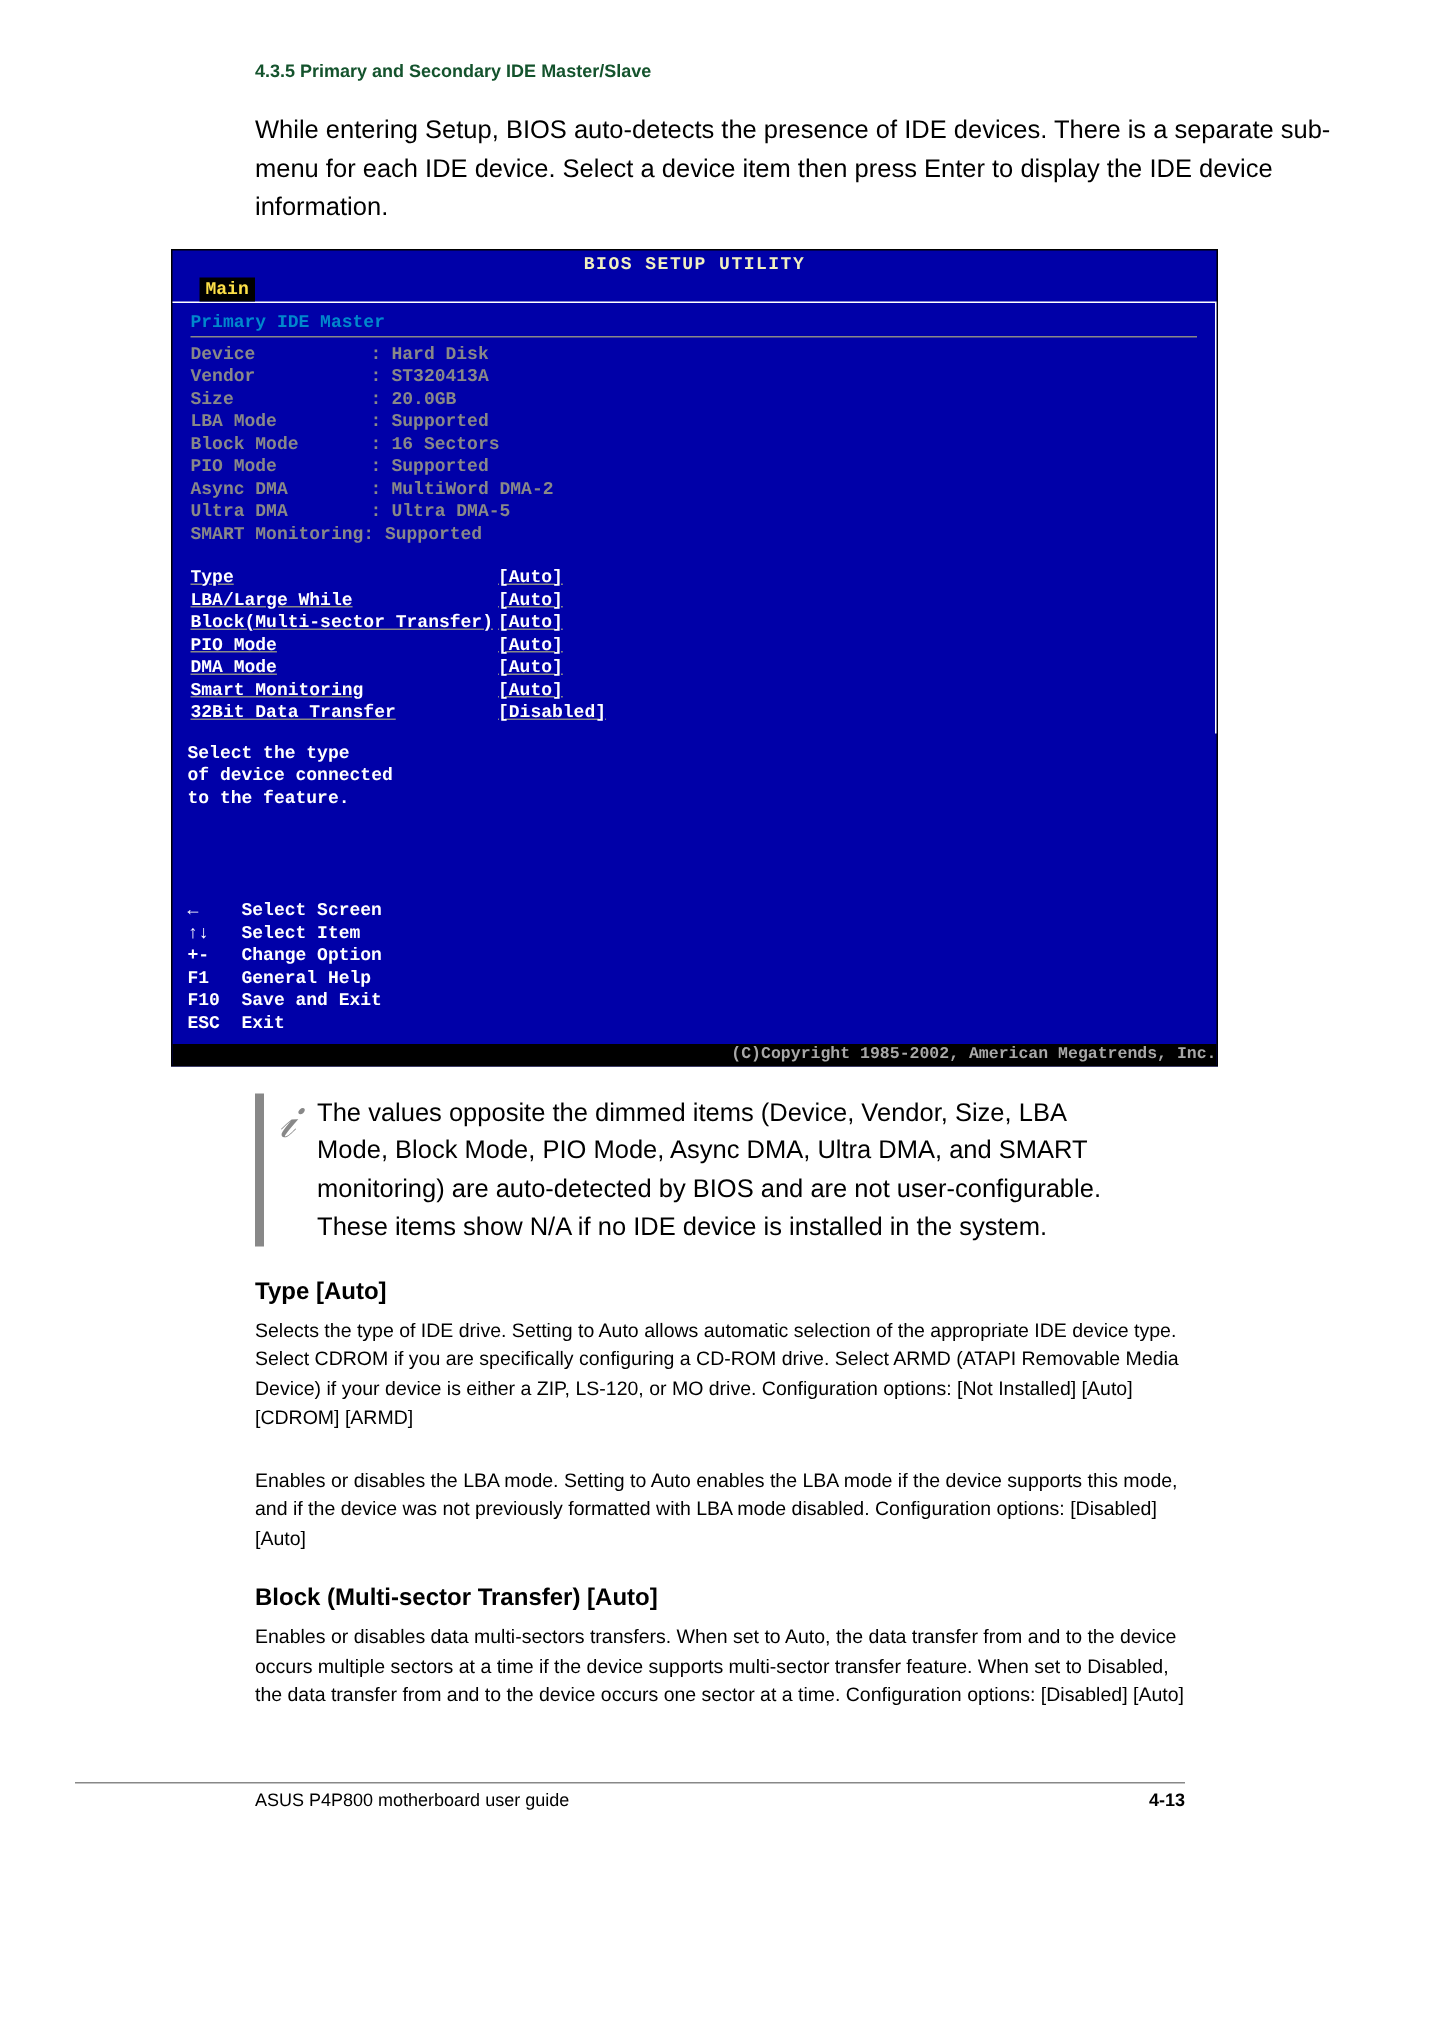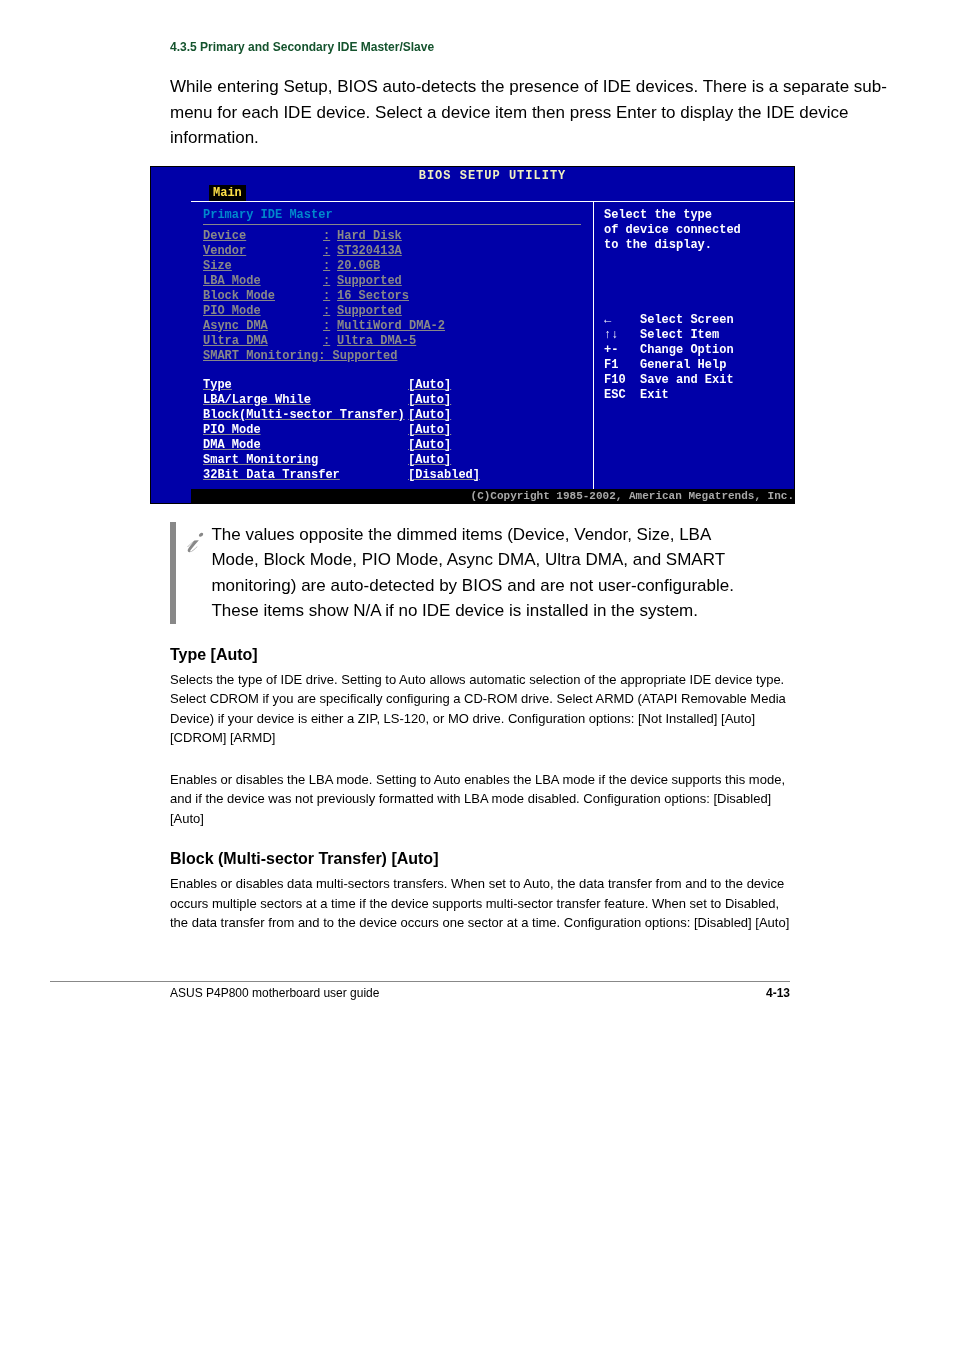--- a/index.html
+++ b/index.html
@@ -21,65 +21,64 @@
       padding-left: 120px;
     }
     .page-intro {
       font-size: 17px;
       color: #000;
       margin-bottom: 15px;
       padding-left: 120px;
       line-height: 1.5;
     }
     .bios-box {
-      margin-left: 100px;
-      width: 645px;
+      margin-left: 64px;
+      width: 698px;
       background: #0000A8;
       border: 1px solid #000;
       font-family: 'Courier New', monospace;
       font-size: 12px;
       font-weight: bold;
       color: #fff;
-      padding-left: 40px;
     }
     .bios-title {
       text-align: center;
       color: #F0F0C0;
       padding: 2px 0;
       letter-spacing: 1px;
     }
     .bios-tab {
       display: inline-block;
       background: #000;
       color: #fde047;
       padding: 1px 4px;
       margin-left: 18px;
     }
     .bios-body {
       display: flex;
       border-top: 1px solid #fff;
+      flex-direction: column;
     }
     .bios-left {
       flex: 1;
       padding: 6px 12px;
       border-right: 1px solid #fff;
       color: #888;
     }
     .bios-left .section-title {
       color: #0088cc;
       margin-bottom: 2px;
     }
     .bios-left .divider {
       border-top: 1px solid #888;
       margin: 2px 0 4px 0;
     }
     .bios-row {
       display: flex;
       line-height: 1.25;
-      text-decoration: underline;
     }
     .bios-label {
       width: 120px;
     }
     .bios-colon {
       width: 14px;
     }
     .bios-value {
     }
     .bios-settings {
@@ -257,21 +256,21 @@
           <div class="setting-row">
             <span class="setting-label">32Bit Data Transfer</span>
             <span class="setting-value">[Disabled]</span>
           </div>
         </div>
     </div>
     <div class="bios-right">
       <div class="help-text">
         <div>Select the type</div>
         <div>of device connected</div>
-        <div>to the display.</div>
+        <div>to the feature.</div>
       </div>
       <div class="nav-hints" id="nav-hints">
           <div class="nav-row">
             <span class="nav-key">←</span>
             <span>Select Screen</span>
           </div>
           <div class="nav-row">
             <span class="nav-key">↑↓</span>
             <span>Select Item</span>
           </div>

